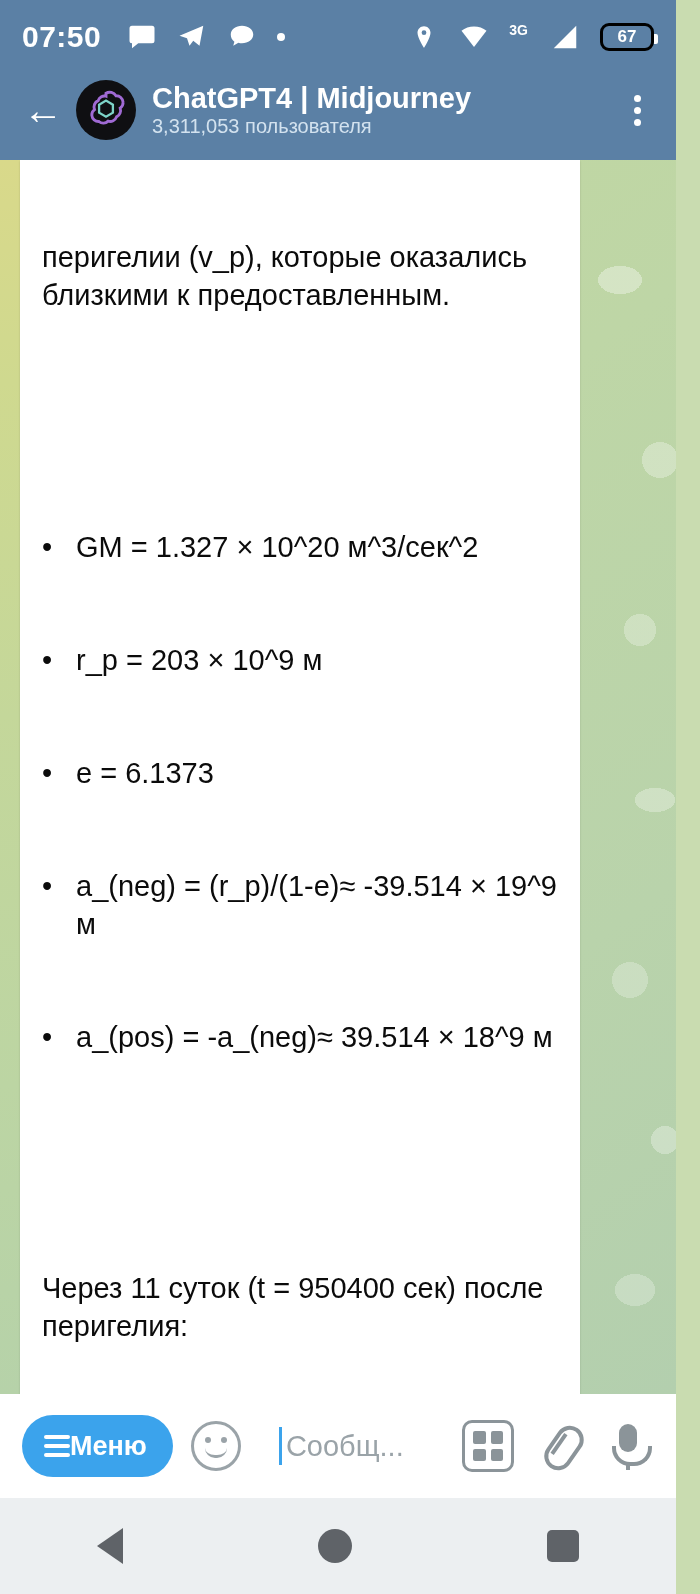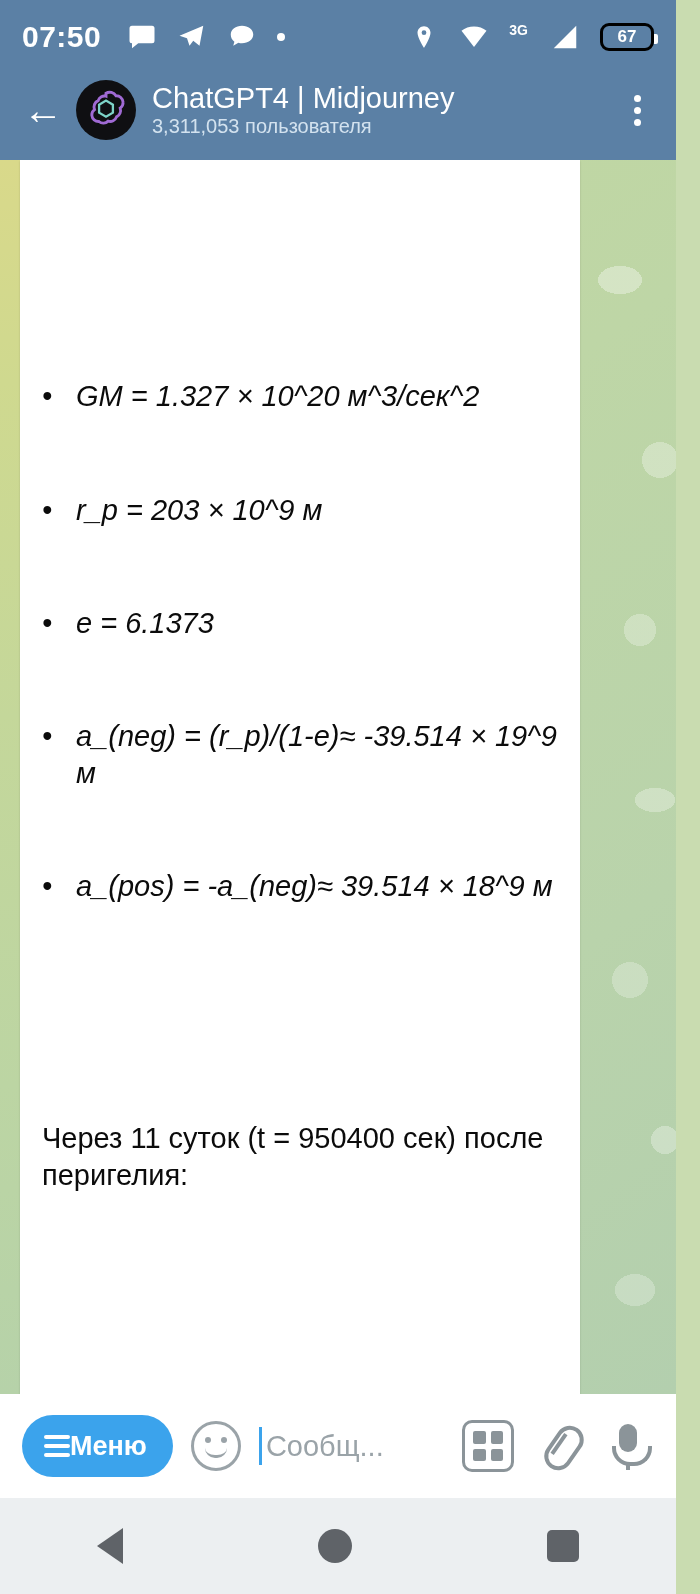--- a/index.html
+++ b/index.html
@@ -38,21 +38,21 @@
     background: #5b80a5; color: #fff; display: flex; align-items: center;
     padding: 0 16px 14px 16px; flex: 0 0 auto; height: 86px;
   }
   .back-arrow { width: 54px; font-size: 40px; line-height: 1; color: #fff; text-align: center; cursor: pointer; }
   .avatar {
     width: 60px; height: 60px; border-radius: 50%; margin: 0 16px 0 6px;
     background: #0f0f12; display: flex; align-items: center; justify-content: center;
     flex: 0 0 auto; overflow: hidden;
   }
   .title-block { display: flex; flex-direction: column; justify-content: center; flex: 1 1 auto; min-width: 0; }
-  .chat-title { font-size: 29px; font-weight: 400; white-space: nowrap; overflow: hidden; text-overflow: ellipsis; }
+  .chat-title { font-size: 29px; font-weight: 700; white-space: nowrap; overflow: hidden; text-overflow: ellipsis; }
   .chat-sub { font-size: 20px; color: #d3e2ef; margin-top: 0; }
   .kebab { width: 46px; text-align: center; font-size: 34px; line-height: .6; letter-spacing: 0; cursor: pointer; }
   .kebab span { display: block; width: 7px; height: 7px; background: #fff; border-radius: 50%; margin: 5px auto; }
 
   
   .chat {
     position: relative; flex: 1 1 auto; overflow: hidden;
     background:
       radial-gradient(circle at 8% 4%, rgba(255,255,255,.10) 0 60px, transparent 61px),
       linear-gradient(145deg, #c2d79f 0%, #bed6a6 35%, #b9d3ab 70%, #b3cfae 100%);
@@ -80,21 +80,21 @@
     padding: 4px 22px 10px 22px;
     box-shadow: 0 1px 2px rgba(0,0,0,.18);
   }
   .msg-text {
     font-size: 29px; line-height: 1.30; color: #0b0b0b;
     word-wrap: break-word; white-space: pre-wrap;
   }
   .para { margin-top: 25px; }
   .para.tight { margin-top: 0; }
   .bullets { margin-top: 26px; }
-  .bullet { display: block; padding-left: 34px; text-indent: -34px; font-style: italic; }
+  .bullet { display: block; padding-left: 34px; text-indent: -34px; }
   .bullet:before { content: "•"; display: inline-block; width: 34px; text-indent: 0; }
 
   
   .inputbar {
     flex: 0 0 auto; height: 104px; background: #ffffff;
     display: flex; align-items: center; padding: 0 22px; gap: 18px;
   }
   .menu-btn {
     height: 62px; border-radius: 34px; background: #3ba3ec; color: #fff;
     display: flex; align-items: center; padding: 0 26px 0 22px;
@@ -107,21 +107,21 @@
     position: relative; cursor: pointer; flex: 0 0 auto;
   }
   .emoji-btn:before, .emoji-btn:after {
     content: ""; position: absolute; top: 13px; width: 6px; height: 6px; border-radius: 50%; background: #9aa3a8;
   }
   .emoji-btn:before { left: 11px; } .emoji-btn:after { right: 11px; }
   .emoji-smile {
     position: absolute; left: 11px; bottom: 10px; width: 22px; height: 10px;
     border-bottom: 3px solid #9aa3a8; border-radius: 0 0 12px 12px;
   }
-  .msg-field { flex: 1 1 auto; display: flex; align-items: center; min-width: 0; }
+  .msg-field { flex: 1 1 auto; display: flex; align-items: center; min-width: 0; margin-left: 20px; }
   .caret { width: 3px; height: 38px; background: #3ba3ec; margin-right: 4px; flex: 0 0 auto; }
   .placeholder { font-size: 29px; color: #9aa3a8; white-space: nowrap; overflow: hidden; }
   .icon-btn { width: 52px; height: 52px; flex: 0 0 auto; cursor: pointer; position: relative; }
   .grid-icon { border: 3px solid #8b9499; border-radius: 10px; display: grid;
     grid-template-columns: 1fr 1fr; grid-template-rows: 1fr 1fr; gap: 5px; padding: 8px; }
   .grid-icon i { display: block; background: #8b9499; border-radius: 2px; }
   .clip-icon:before {
     content: ""; position: absolute; left: 18px; top: 4px; width: 20px; height: 40px;
     border: 4px solid #8b9499; border-radius: 14px; transform: rotate(35deg);
   }
@@ -202,20 +202,21 @@
         <span></span>
         <span></span>
     </div>
   </div>
 
   <div class="chat">
     <div class="yellow-edge"></div>
 
     <div class="bubble">
       <div class="msg-text">
+        <div class="para tight">перигелии (v_p), которые оказались близкими к предоставленным.</div>
 
         <div class="bullets">
           <span class="bullet">GM = 1.327 × 10^20 м^3/сек^2</span>
           <span class="bullet">r_p = 203 × 10^9 м</span>
           <span class="bullet">e = 6.1373</span>
           <span class="bullet">a_(neg) = (r_p)/(1-e)≈ -39.514 × 19^9 м</span>
           <span class="bullet">a_(pos) = -a_(neg)≈ 39.514 × 18^9 м</span>
         </div>
 
         <div class="para">Через 11 суток (t = 950400 сек) после перигелия:</div>

